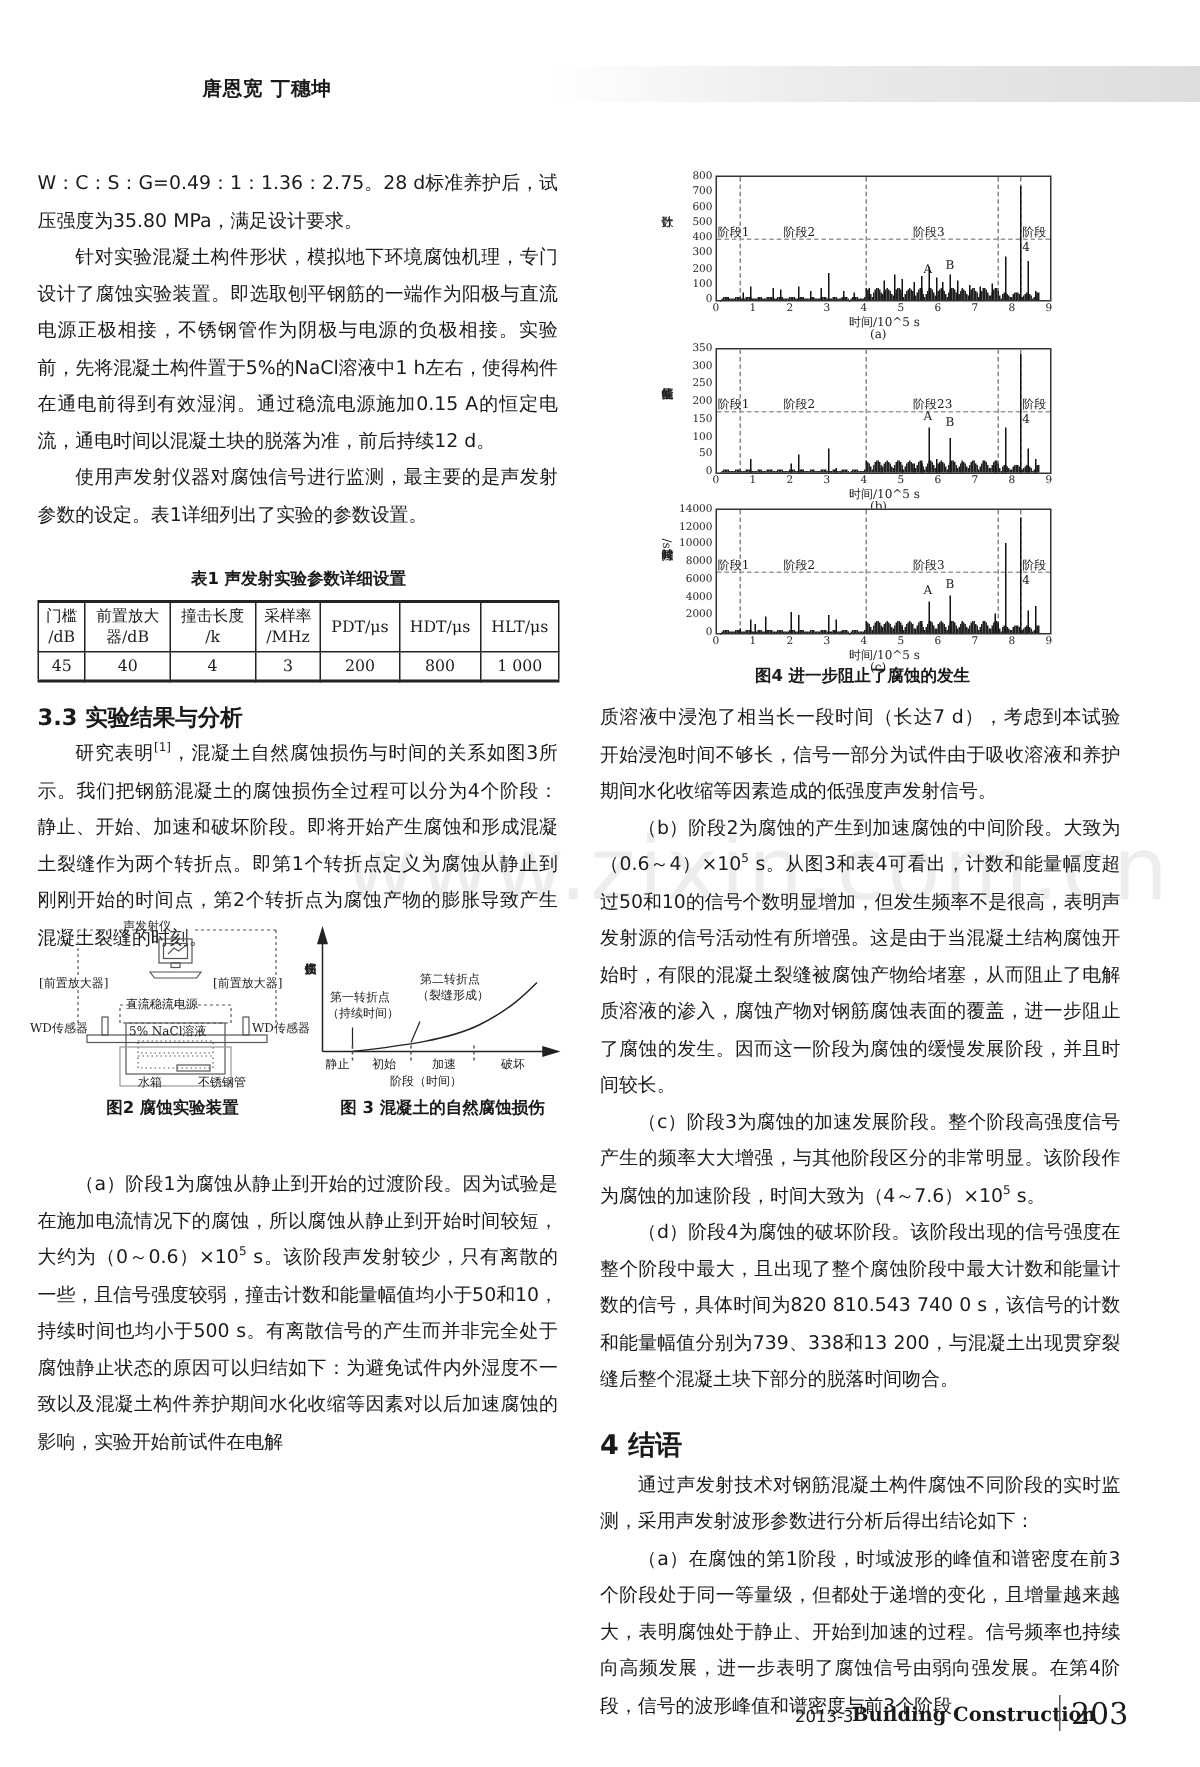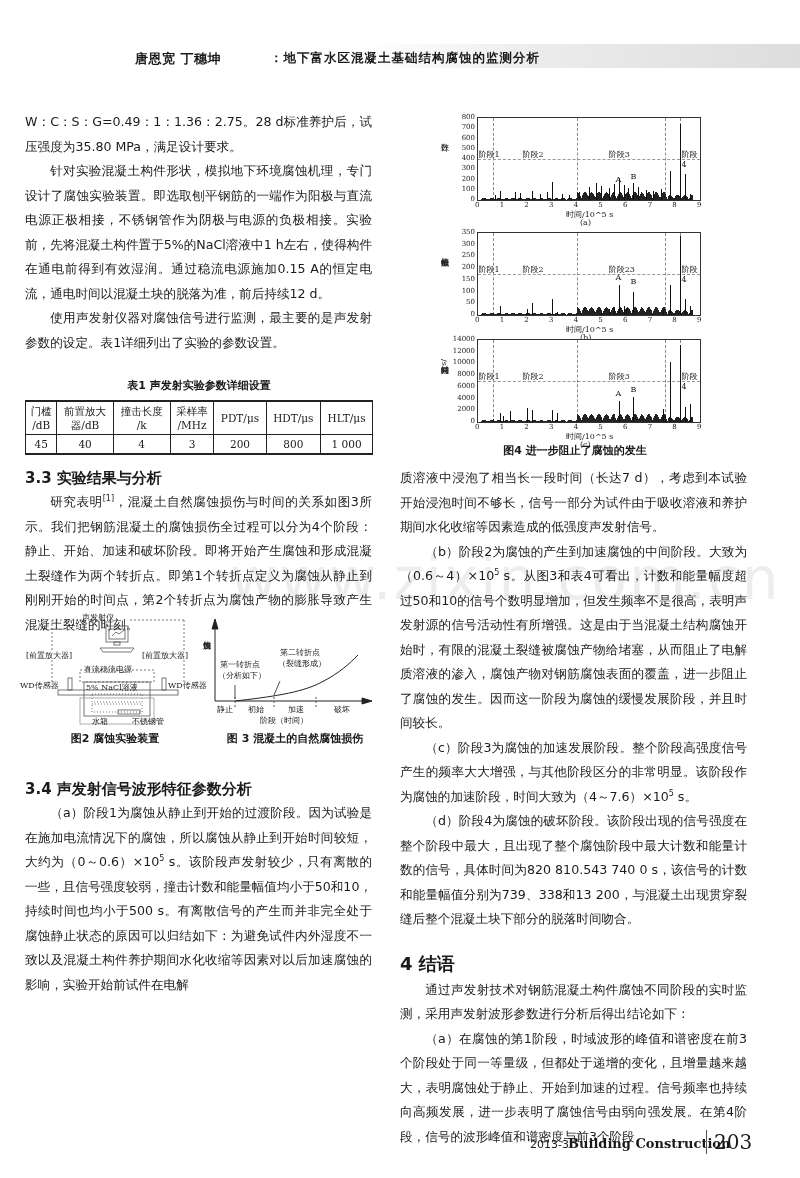--- a/index.html
+++ b/index.html
@@ -37,21 +37,20 @@
   .watermark{position:absolute;left:230px;top:545px;font-size:58px;color:rgba(0,0,0,0.07);font-family:"DejaVu Sans",sans-serif;letter-spacing:2px;pointer-events:none;}
   sup{font-size:8px;line-height:0;}
   .dia-lbl{position:absolute;font-size:8px;font-family:"DejaVu Serif",serif;white-space:nowrap;}
 </style>
 </head>
 <body>
 
 <div class="header">
   <div class="shade"></div>
   <span class="authors">唐恩宽   丁穗坤</span>
-  <span class="title" style="left:270px">：地下富水区混凝土基础结构腐蚀的监测分析</span>
 </div>
 
 <div class="watermark">www.zixin.com.cn</div>
 
 <div class="col left" style="top:110px">
   <p>W：C：S：G=0.49：1：1.36：2.75。28 d标准养护后，试压强度为35.80 MPa，满足设计要求。</p>
   <p class="indent">针对实验混凝土构件形状，模拟地下环境腐蚀机理，专门设计了腐蚀实验装置。即选取刨平钢筋的一端作为阳极与直流电源正极相接，不锈钢管作为阴极与电源的负极相接。实验前，先将混凝土构件置于5%的NaCl溶液中1 h左右，使得构件在通电前得到有效湿润。通过稳流电源施加0.15 A的恒定电流，通电时间以混凝土块的脱落为准，前后持续12 d。</p>
   <p class="indent">使用声发射仪器对腐蚀信号进行监测，最主要的是声发射参数的设定。表1详细列出了实验的参数设置。</p>
 </div>
 
@@ -138,33 +137,32 @@
       <path d="M80 66 L74 80" stroke-width="0.8"></path>
     </g>
     <g stroke="#555" stroke-dasharray="2,2">
       <path d="M35 82 V92"></path>
         <path d="M74 82 V92"></path>
         <path d="M116 82 V92"></path>
     </g>
   </svg>
   <span class="dia-lbl" style="left:0px;top:20px;writing-mode:vertical-rl;">腐蚀损伤</span>
   <span class="dia-lbl" style="left:20px;top:44px">第一转折点</span>
-  <span class="dia-lbl" style="left:18px;top:55px">（分析如下）</span>
+  <span class="dia-lbl" style="left:18px;top:55px">（持续时间）</span>
   <span class="dia-lbl" style="left:80px;top:32px">第二转折点</span>
   <span class="dia-lbl" style="left:78px;top:43px">（裂缝形成）</span>
   <span class="dia-lbl" style="left:17px;top:89px">静止</span>
   <span class="dia-lbl" style="left:48px;top:89px">初始</span>
   <span class="dia-lbl" style="left:88px;top:89px">加速</span>
   <span class="dia-lbl" style="left:134px;top:89px">破坏</span>
   <span class="dia-lbl" style="left:60px;top:100px">阶段（时间）</span>
 </div>
 <div class="caption" style="position:absolute;left:215px;top:731px;width:160px;">图 3  混凝土的自然腐蚀损伤</div>
 
 <div class="col left" style="top:777px">
-  <h3>3.4  声发射信号波形特征参数分析</h3>
   <p class="indent"><span>（a）阶段1为腐蚀从静止到开始的过渡阶段。因为试验是在施加电流情况下的腐蚀，所以腐蚀从静止到开始时间较短，大约为（0～0.6）×10</span><sup>5</sup><span> s。该阶段声发射较少，只有离散的一些，且信号强度较弱，撞击计数和能量幅值均小于50和10，持续时间也均小于500 s。有离散信号的产生而并非完全处于腐蚀静止状态的原因可以归结如下：为避免试件内外湿度不一致以及混凝土构件养护期间水化收缩等因素对以后加速腐蚀的影响，实验开始前试件在电解</span></p>
 </div>
 
 <div class="fig" id="fig4" style="left:420px;top:105px;width:300px;height:345px;">
     <div style="position: absolute; left: 0px; top: 10px; width: 300px; height: 112px;">
       <div class="plot" style="left: 57px; top: 2px; width: 222px; height: 82px;">
         <div class="vline" style="left: 14.8px;"></div>
         <div class="vline" style="left: 98.6667px;"></div>
         <div class="vline" style="left: 187.467px;"></div>
         <div class="vline" style="left: 202.267px;"></div>

